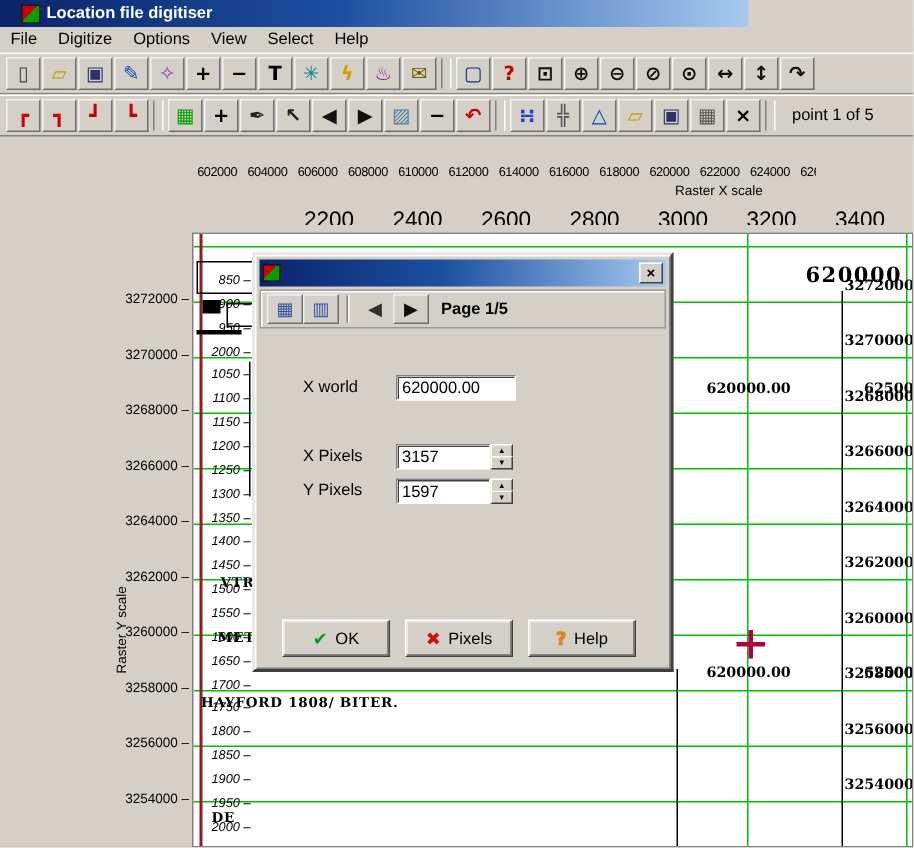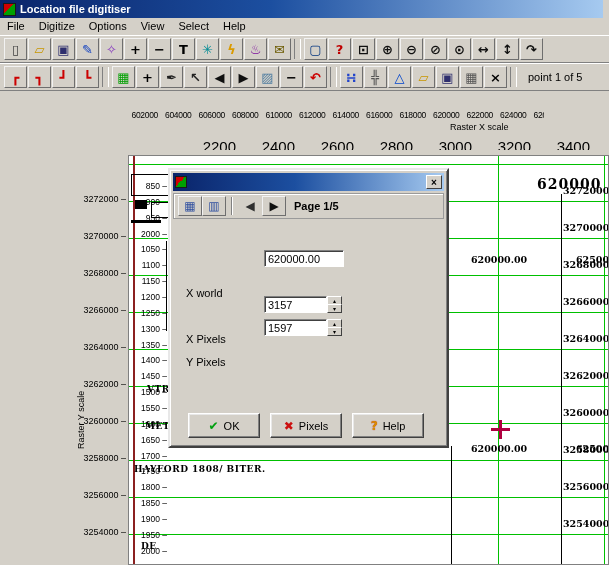--- a/index.html
+++ b/index.html
@@ -1,22 +1,22 @@
 <!DOCTYPE html>
 <html><head>
 <meta charset="utf-8">
 <style>
   * { box-sizing: border-box; margin: 0; padding: 0; }
   html,body { width:609px; height:565px; }
   body { font-family: "Liberation Sans", sans-serif; font-size:11px; background:#d4d0c8; }
   #app { position:relative; width:609px; height:565px; overflow:hidden; background:#d4d0c8; }
 
   
-  .titlebar { position:absolute; left:0; top:0; width:603px; height:18px;
-    background:linear-gradient(90deg,#0a246a,#1c4fa0 45%,#a6caf0); display:flex; align-items:center; padding:0 3px;text-align:right; }
+  .titlebar { position:absolute; left:0; top:0; width:499px; height:18px;
+    background:linear-gradient(90deg,#0a246a,#1c4fa0 45%,#a6caf0); display:flex; align-items:center; padding:0 14px;text-align:right; }
   .appicon { width:13px; height:13px; border:1px solid #1a1a1a; flex:0 0 auto;
     background:linear-gradient(135deg,#d00000 0 45%,#00a000 45% 100%); }
   .titletext { color:#fff; font-weight:bold; margin-left:4px; white-space:nowrap; }
 
   .menubar { position:absolute; left:0; top:18px; width:609px; height:17px; display:flex; align-items:center; background:#d4d0c8; }
   .mitem { padding:0 7px; line-height:17px; color:#000; cursor:default; }
 
   .toolbar { position:absolute; left:0; width:609px; height:28px; display:flex; align-items:center; gap:1px;
     padding-left:4px; background:#d4d0c8; border-top:1px solid #ffffff; border-bottom:1px solid #808080; }
   .tb1 { top:35px; } .tb2 { top:63px; }
@@ -47,21 +47,21 @@
   .blkv { position:absolute; width:1px; background:#000; }
   .mapborder { position:absolute; left:4px; top:0; width:2px; height:410px; background:#8b2020; }
   .blk.o { position:absolute; border:1px solid #000; background:transparent; }
   .blk.f { position:absolute; background:#000; }
   .serif { font-family:"DejaVu Serif", serif; }
   .biglabel { position:absolute; left:408px; top:20px; font-size:14px; font-weight:bold; letter-spacing:1px; color:#000; }
   .rlab-col { position:absolute; left:434px; top:16px; width:60px; }
   .rlab { height:37px; line-height:37px; font-size:9.5px; font-weight:bold; color:#000; white-space:nowrap; }
   .refspan { position:absolute; font-size:9.5px; font-weight:bold; color:#000; white-space:nowrap; }
   .frag { position:absolute; font-size:9px; font-weight:bold; letter-spacing:0.5px; color:#000; white-space:nowrap; }
-  .ypix-col { position:absolute; left:2px; top:23px; width:36px; }
+  .ypix-col { position:absolute; left:2px; top:23px; width:36px;font-style:italic; }
   .ypix { height:15.87px; line-height:15.87px; text-align:right; font-size:8.5px; color:#000; }
   .ypix::after { content:"\00A0\2013"; }
   .xh { position:absolute; left:362px; top:272px; width:19px; height:3px; background:#b00040; }
   .xv { position:absolute; left:370px; top:264px; width:3px; height:19px; background:#b00040; }
 
   
   .dialog { position:absolute; left:168px; top:168px; width:281px; height:280px; background:#d4d0c8; z-index:20;
     border:2px solid; border-color:#e8e8e8 #404040 #404040 #e8e8e8; box-shadow:inset 1px 1px 0 #fff, inset -1px -1px 0 #808080; }
   .dtitle { position:absolute; left:3px; top:3px; right:3px; height:18px; display:flex; align-items:center; padding:0 2px;
     background:linear-gradient(90deg,#0a246a,#1c4fa0 45%,#a6caf0); }
@@ -72,21 +72,21 @@
   .dtoolbar { position:absolute; left:3px; top:23px; right:3px; height:26px; display:flex; align-items:center;
     padding:0 4px; border:1px solid #9a9a9a; box-shadow:inset 1px 1px 0 #fff; background:#d4d0c8; }
   .dtbtn { width:24px; height:20px; background:#d4d0c8; border:1px solid; border-color:#f2f2f2 #6e6e6e #6e6e6e #f2f2f2;
     font-size:12px; line-height:17px; text-align:center; padding:0; cursor:default; }
   [data-name="points-table-button"], [data-name="view-point-button"] { color:#3050a0; }
   .dsep { width:2px; height:18px; border-left:1px solid #808080; border-right:1px solid #fff; margin:0 5px; }
   .flatbtn { border-color:transparent; background:transparent; color:#303030; }
   [data-name="next-page-button"] { color:#101010; }
   .dpage { margin-left:8px; font-weight:600; color:#000; }
   .frow { position:absolute; left:16px; right:16px; height:17px; }
-  .flabel { position:absolute; left:0; top:0; line-height:17px; color:#000;margin-top:35px; }
+  .flabel { position:absolute; left:16px; top:0; line-height:17px; color:#000; }
   .finput { position:absolute; left:78px; top:0; height:17px; background:#fff; color:#000; font-size:11px;
     font-family:"Liberation Sans",sans-serif; padding:0 3px; border:1px solid; border-color:#808080 #fff #fff #808080;
     box-shadow:inset 1px 1px 0 #404040; }
   .w80 { width:80px; } .w63 { width:63px; }
   .spinner { position:absolute; left:141px; top:0; width:15px; height:17px; }
   .spinbtn { position:absolute; left:0; width:15px; height:9px; background:#d4d0c8; border:1px solid;
     border-color:#fff #404040 #404040 #fff; font-size:6px; line-height:6px; padding:0; text-align:center; cursor:default; }
   .sup { top:0; } .sdn { top:8px; height:9px; }
   .dbtn { position:absolute; top:243px; width:72px; height:25px; background:#d4d0c8; border:1px solid;
     border-color:#fff #404040 #404040 #fff; box-shadow:inset -1px -1px 0 #808080, inset 1px 1px 0 #e8e8e8;

